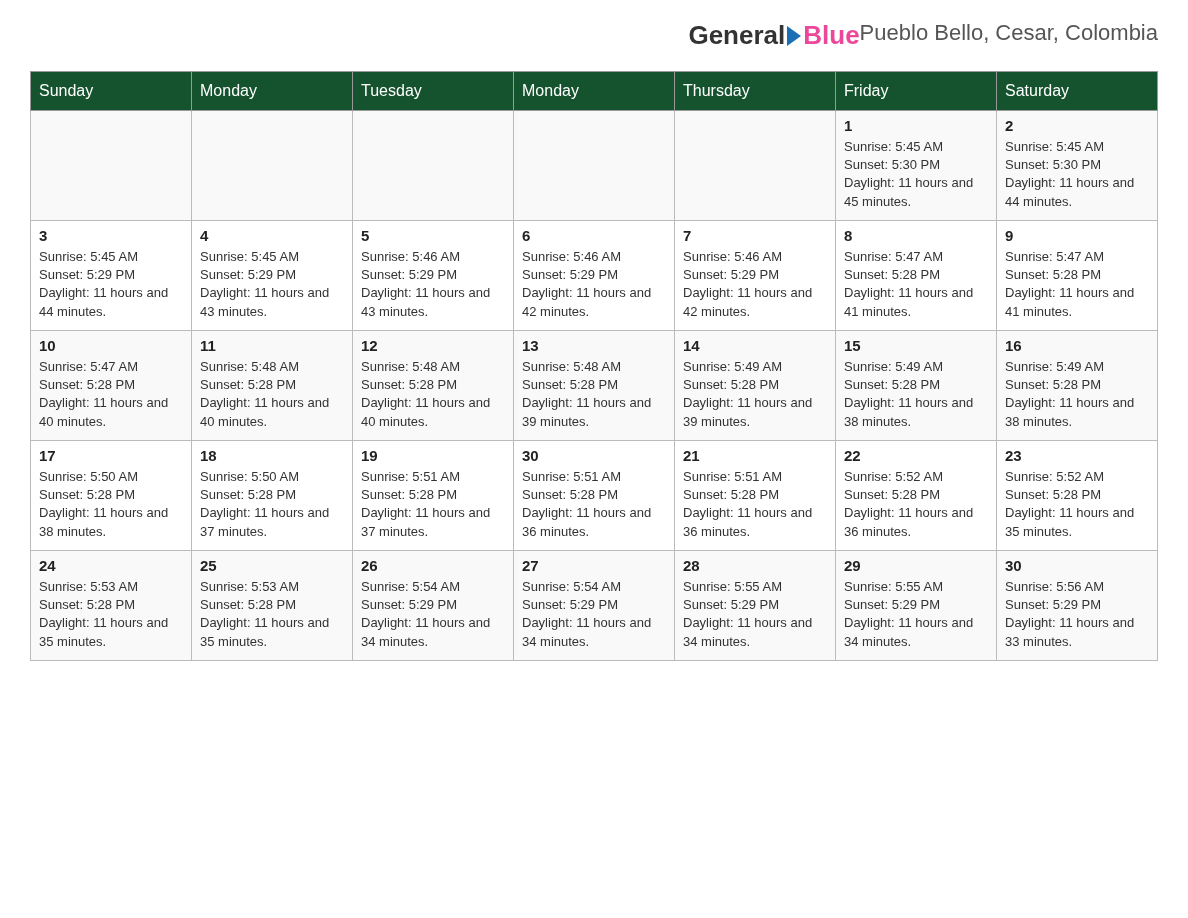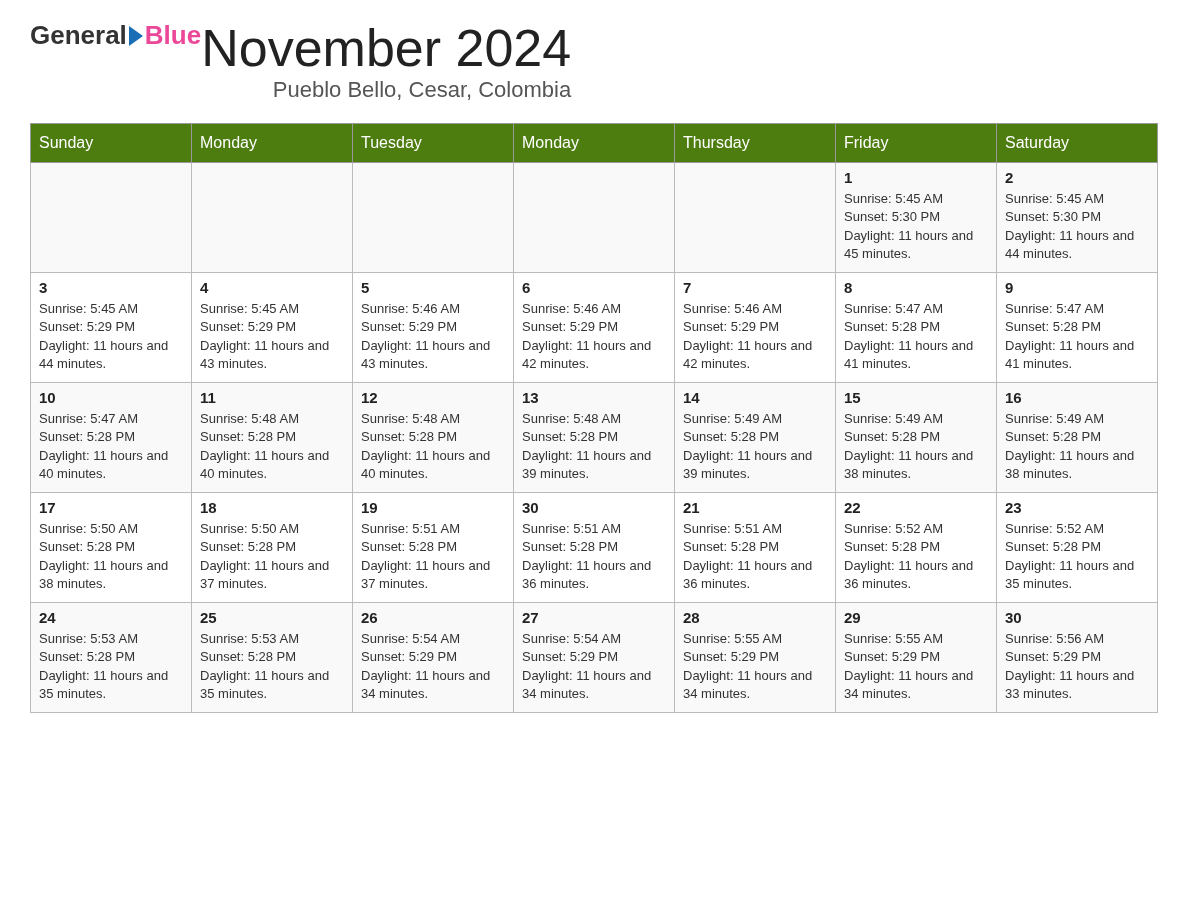--- a/index.html
+++ b/index.html
@@ -6,21 +6,21 @@
     body {
       font-family: Arial, Helvetica, sans-serif;
       background: #fff;
       color: #333;
       padding: 20px 30px;
       width: 1188px;
       min-height: 918px;
     }
     .header-area {
       display: flex;
-      justify-content: flex-start;
+      justify-content: flex-end;
       align-items: flex-start;
       margin-bottom: 20px;
     }
     .logo-container {
       display: flex;
       flex-direction: column;
       align-items: flex-start;
     }
     .logo-text {
       display: flex;
@@ -93,36 +93,35 @@
     .empty-cell {
       background: #fff;
     }
     tr:nth-child(odd) td {
       background-color: #f9f9f9;
     }
     tr:nth-child(even) td {
       background-color: #fff;
     }
     .calendar-table thead tr th {
-      background-color: #4d7c0f;
+      background-color: #14532d;
     }
   </style>
 </head>
 <body>
 
 <div class="header-area">
   <div class="logo-container">
     <div class="logo-text">
       <span class="logo-general">General</span>
       <span class="logo-arrow"></span>
       <span class="logo-blue">Blue</span>
     </div>
   </div>
   <div class="title-area">
-    <div class="month-title">November 2024</div>
     <div class="location-subtitle">Pueblo Bello, Cesar, Colombia</div>
   </div>
 </div>
 
 <table class="calendar-table">
   <thead>
     <tr>
       <th>Sunday</th>
       <th>Monday</th>
       <th>Tuesday</th>

